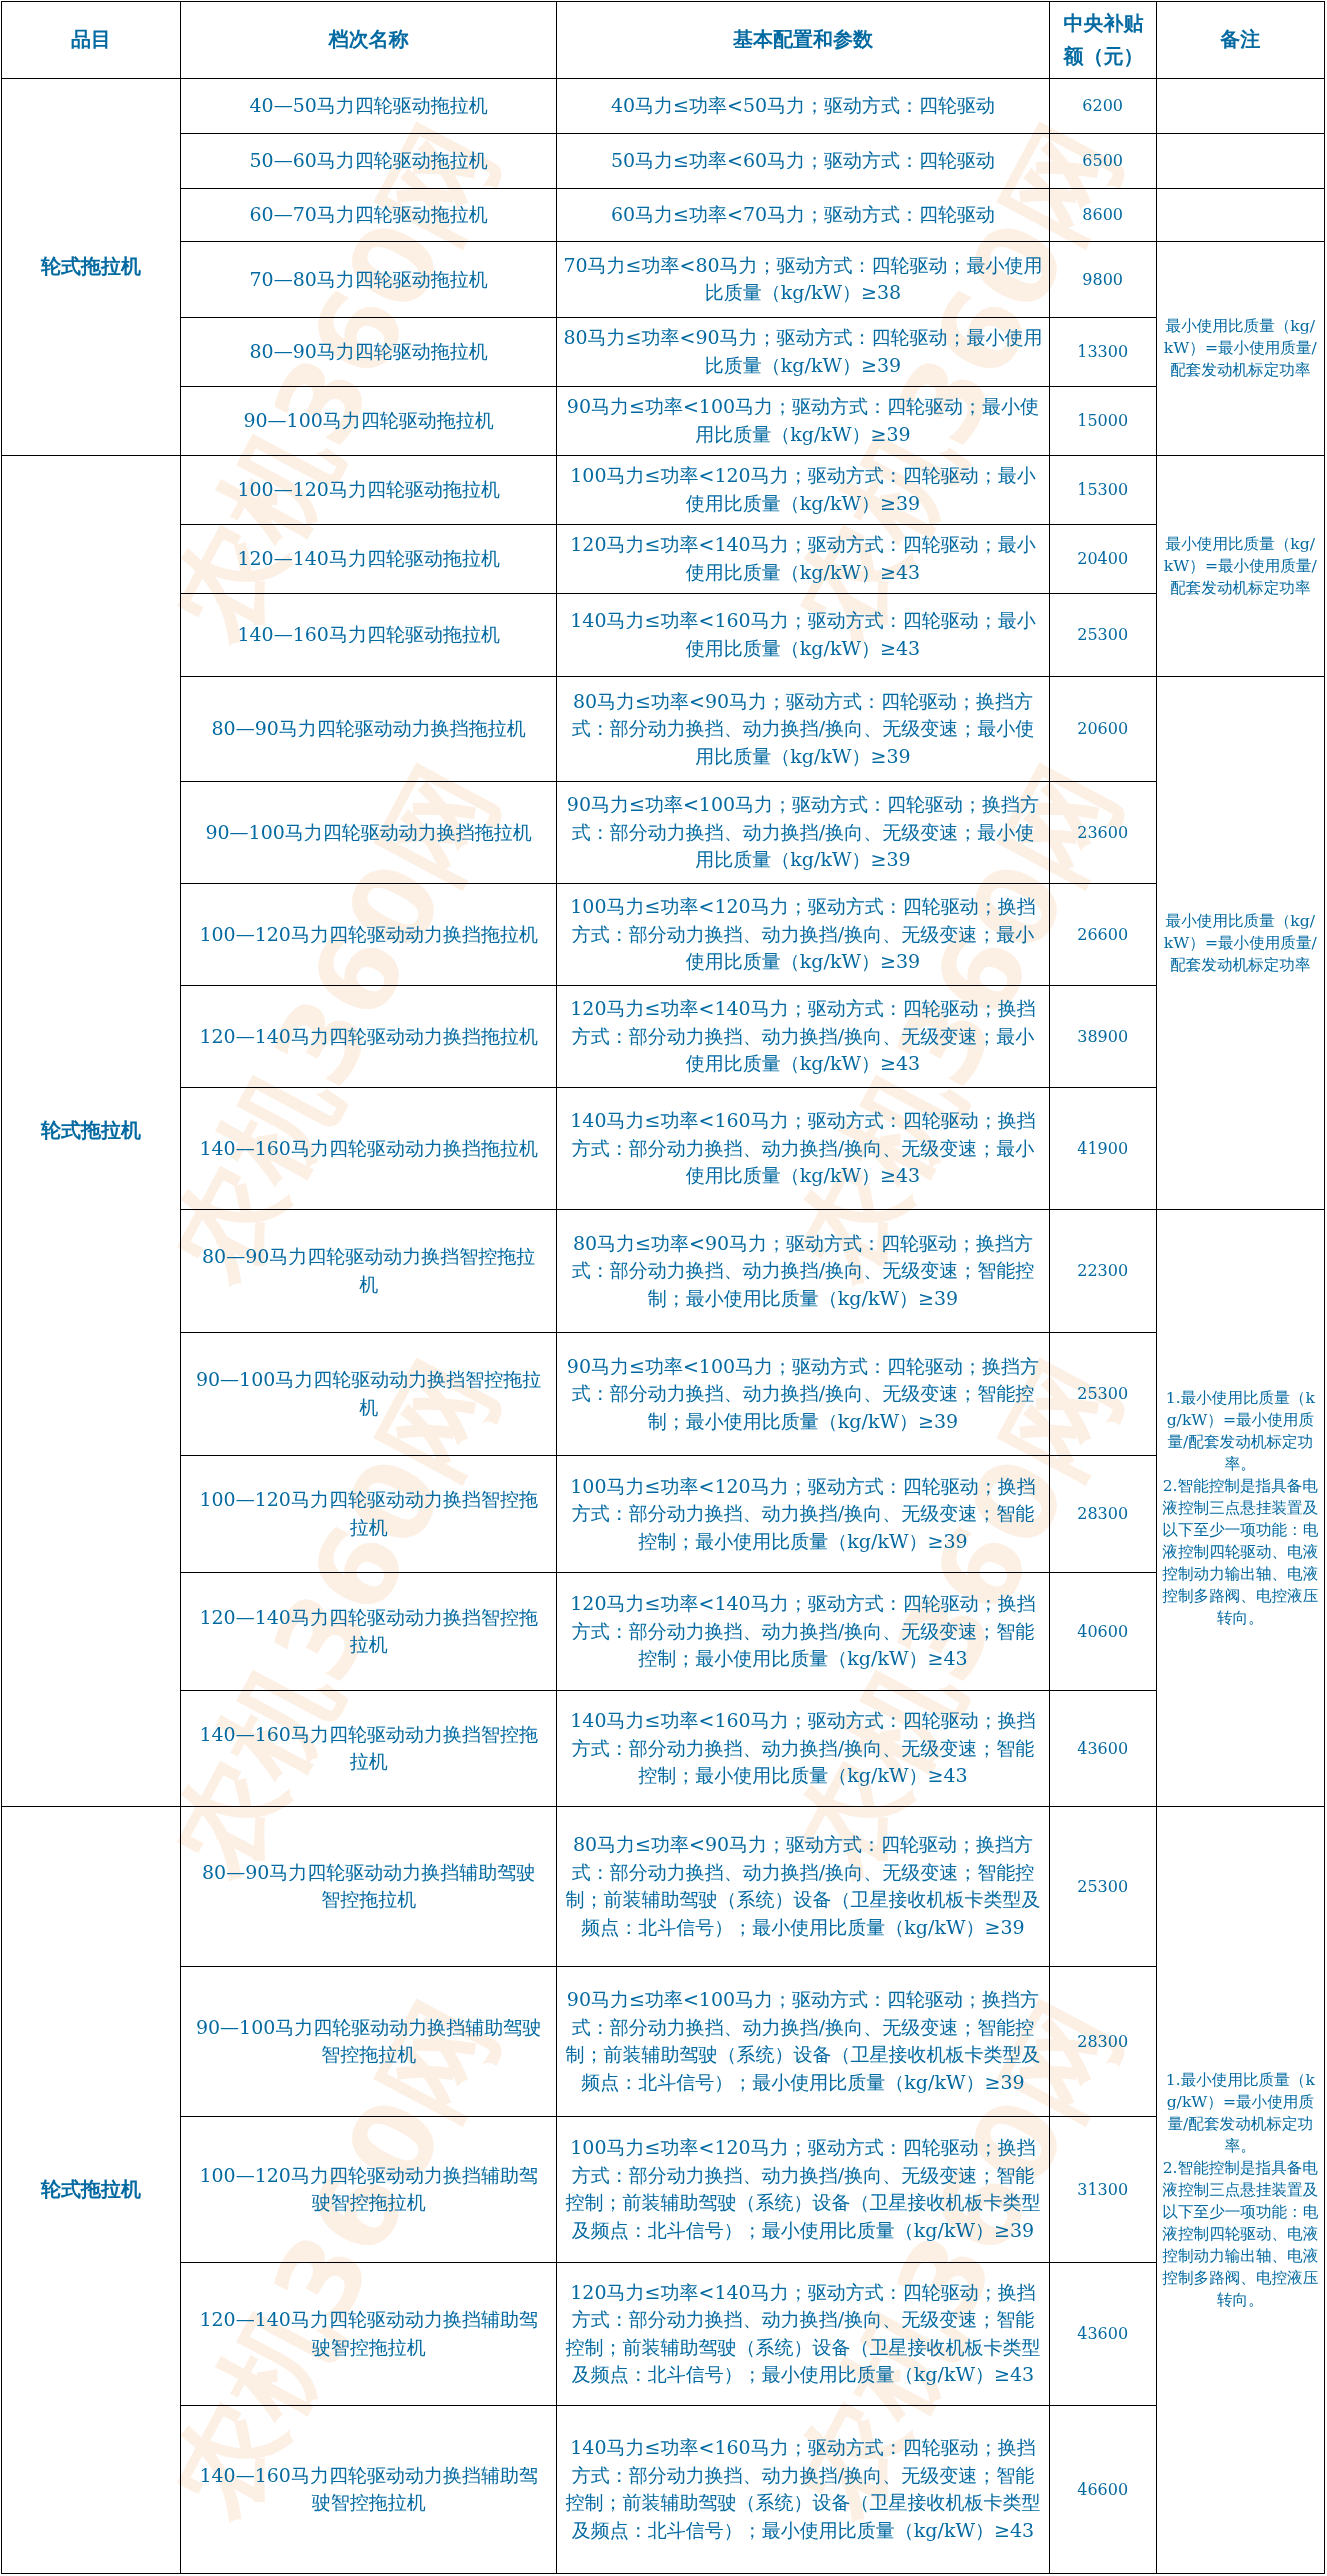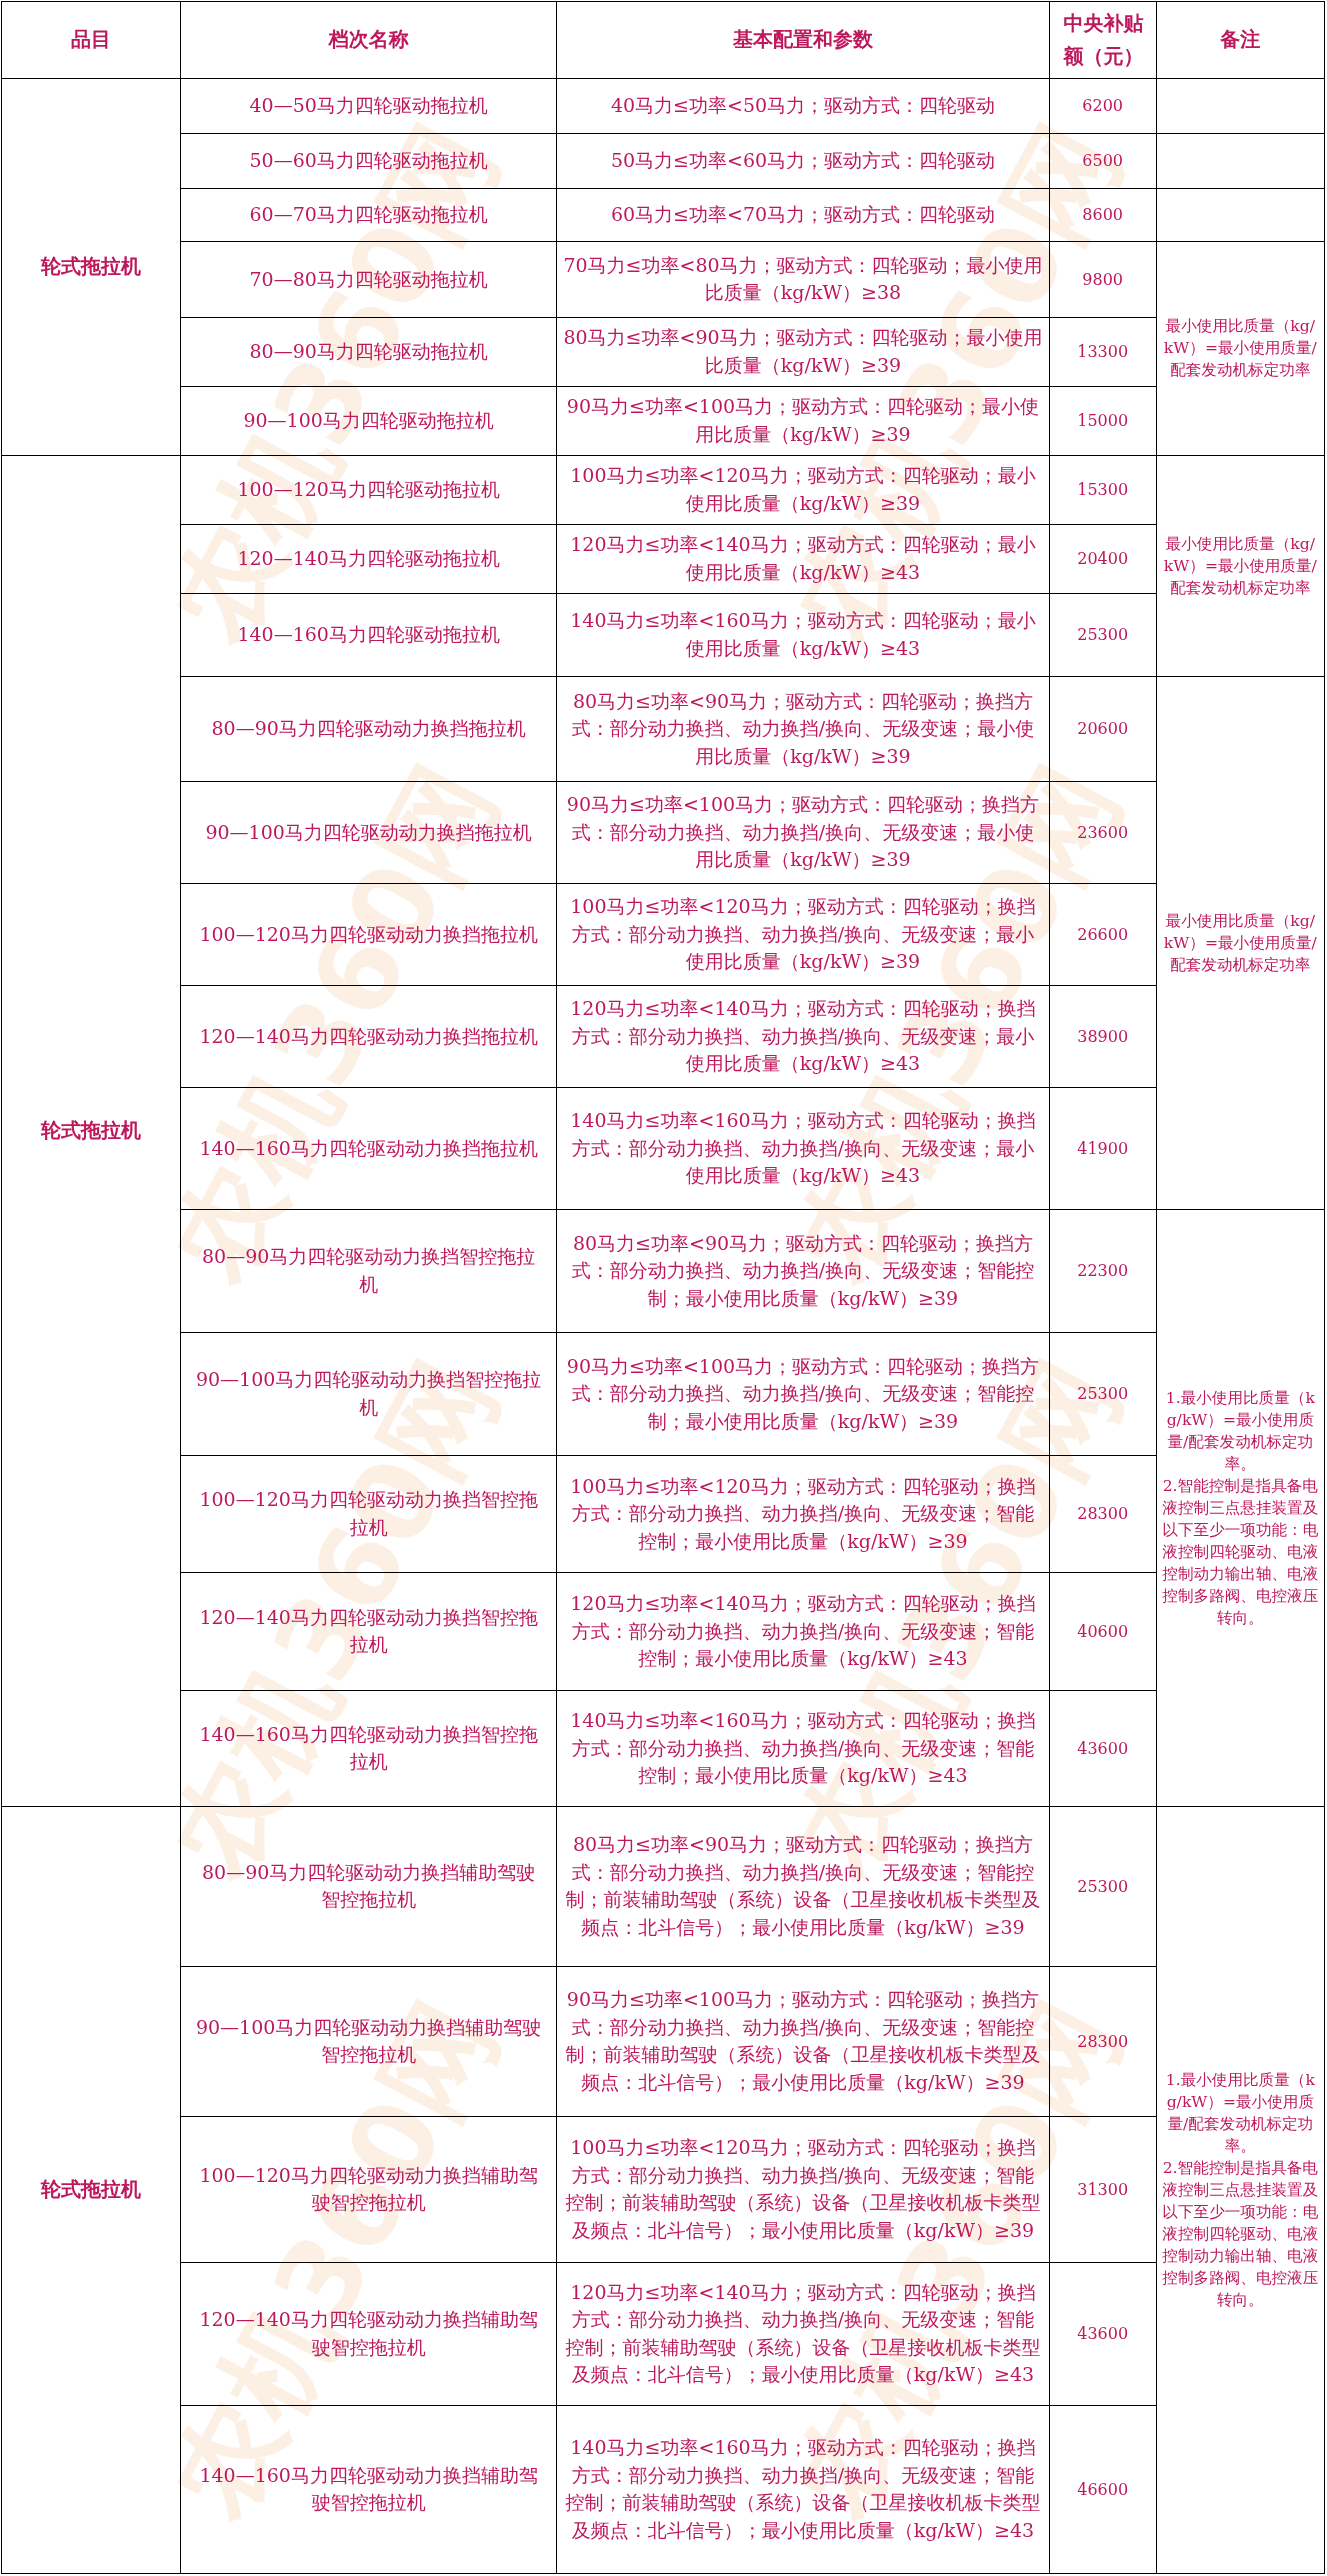--- a/index.html
+++ b/index.html
@@ -4,21 +4,21 @@
 <style>
   html, body { margin: 0; padding: 0; background: #ffffff; }
   body { width: 1327px; height: 2576px; position: relative; overflow: hidden; }
   .wrap { position: absolute; left: 0; top: 0; width: 1327px; height: 2576px; }
   table.subsidy {
     position: absolute; left: 0.9px; top: 0.9px;
     width: 1324px;
     border-collapse: collapse;
     table-layout: fixed;
     font-family: "DejaVu Serif", "Liberation Serif", serif;
-    color: #be185d;
+    color: #0369a1;
     background: transparent;
     z-index: 2;
   }
   table.subsidy td, table.subsidy th {
     border: 1.8px solid #000;
     text-align: center;
     vertical-align: middle;
     padding: 0 3.7px;
     font-size: 19px;
     line-height: 27.5px;

